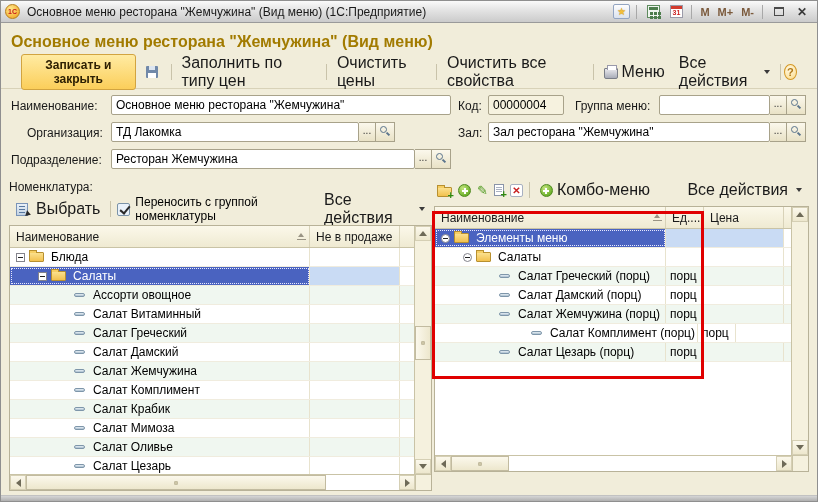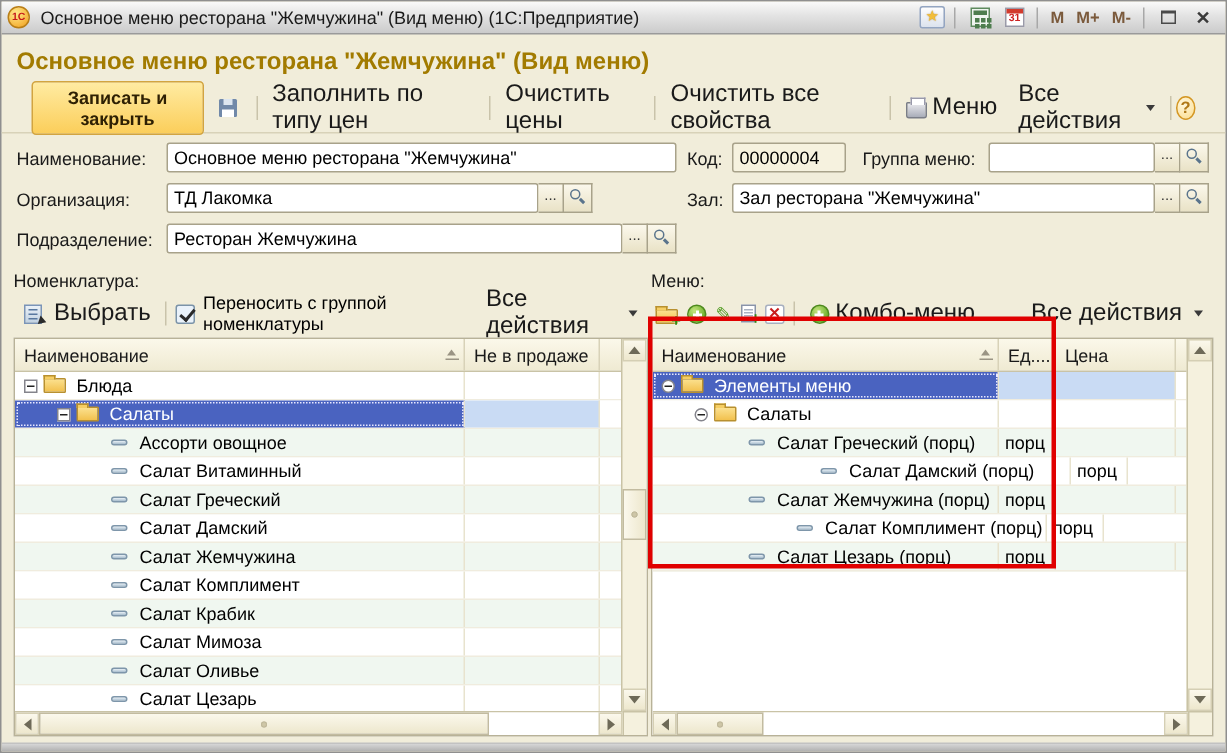--- a/index.html
+++ b/index.html
@@ -190,21 +190,21 @@
       <span class="flabel" style="left:566px">Группа меню:</span>
       <span class="fgroup" style="left:650px; width:147px">
         <span class="fbox"></span>
         <span class="pick-btn">...</span>
         <span class="mag-btn">
             <span class="icon-mag"></span>
           </span>
       </span>
     </div>
     <div class="frow">
-      <span class="flabel" style="left:2px">Организация:</span>
+      <span class="flabel" style="left:18px">Организация:</span>
       <span class="fgroup" style="left:102px; width:284px">
         <span class="fbox">ТД Лакомка</span>
         <span class="pick-btn">...</span>
         <span class="mag-btn">
             <span class="icon-mag"></span>
           </span>
       </span>
       <span class="flabel" style="left:449px">Зал:</span>
       <span class="fgroup" style="left:479px; width:318px">
         <span class="fbox">Зал ресторана "Жемчужина"</span>
@@ -384,21 +384,20 @@
           <div class="h-track"></div>
           <div class="sb-btn">
               <span class="arr-right"></span>
             </div>
         </div>
         <div class="corner"></div>
       </div>
     </div>
 
     <div class="panel-r">
-      <div class="sec-label">Меню:</div>
       <div class="ptoolbar">
         <span class="tool-ic icon-folder fold-plus" style="margin-top:3px"></span>
         <span class="tool-ic icon-add"></span>
         <span class="tool-ic icon-pencil">✎</span>
         <span class="tool-ic icon-copy"></span>
         <span class="tool-ic icon-del">✕</span>
         <span class="v-sep"></span>
         <span class="btn-flat">
           <span class="icon-add"></span>
           <span>Комбо-меню</span>
@@ -447,21 +446,21 @@
               <div class="td name-td" style="width: 231px;">
                 <span class="indent" style="width: 50px;"></span>
                 <span class="indent" style="width: 14px;"></span>
                 <span class="icon-dash"></span>
                 <span class="row-label">Салат Греческий (порц)</span>
               </div>
               <div class="td" style="width: 38px;">порц</div>
               <div class="td" style="width: 80px;"></div>
             </div>
             <div class="tr">
-              <div class="td name-td" style="width: 231px; margin-left: 48px;">
+              <div class="td name-td" style="width: 231px;">
                 <span class="indent" style="width: 50px;"></span>
                 <span class="indent" style="width: 14px;"></span>
                 <span class="icon-dash"></span>
                 <span class="row-label">Салат Дамский (порц)</span>
               </div>
               <div class="td" style="width: 38px;">порц</div>
               <div class="td" style="width: 80px;"></div>
             </div>
             <div class="tr alt">
               <div class="td name-td" style="width: 231px;">

